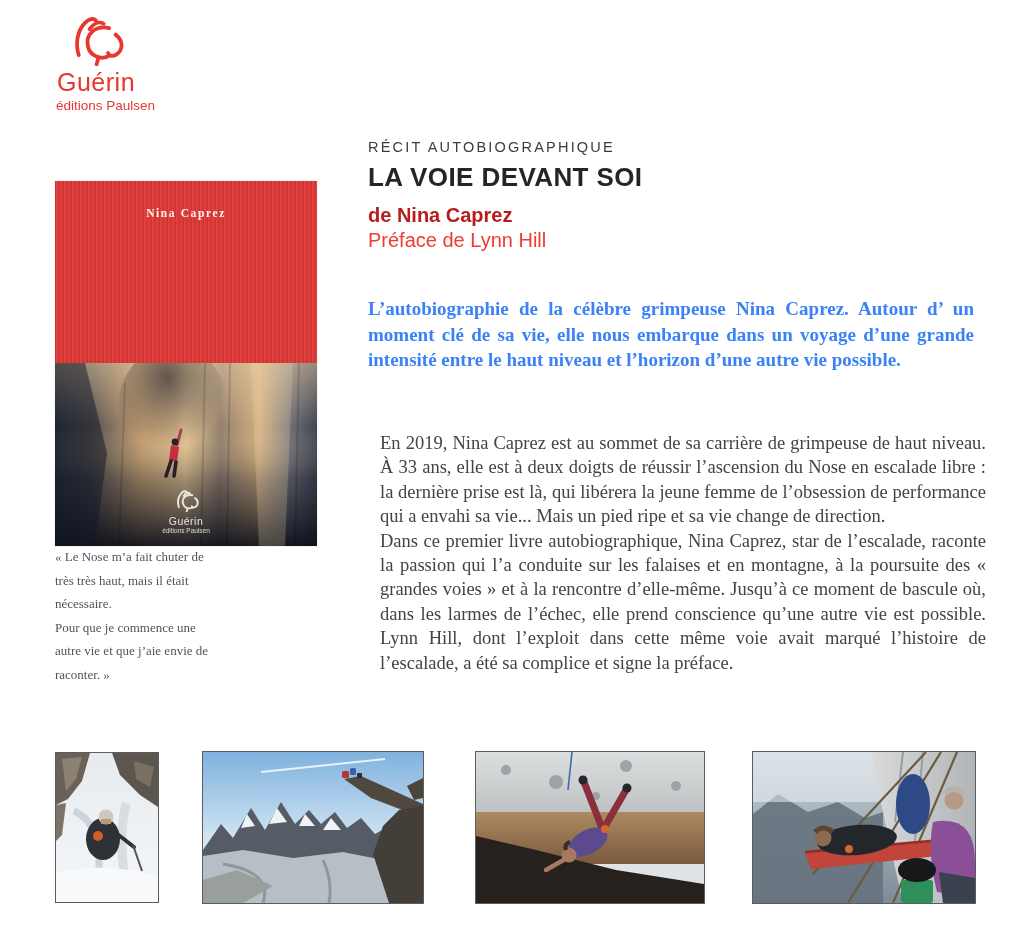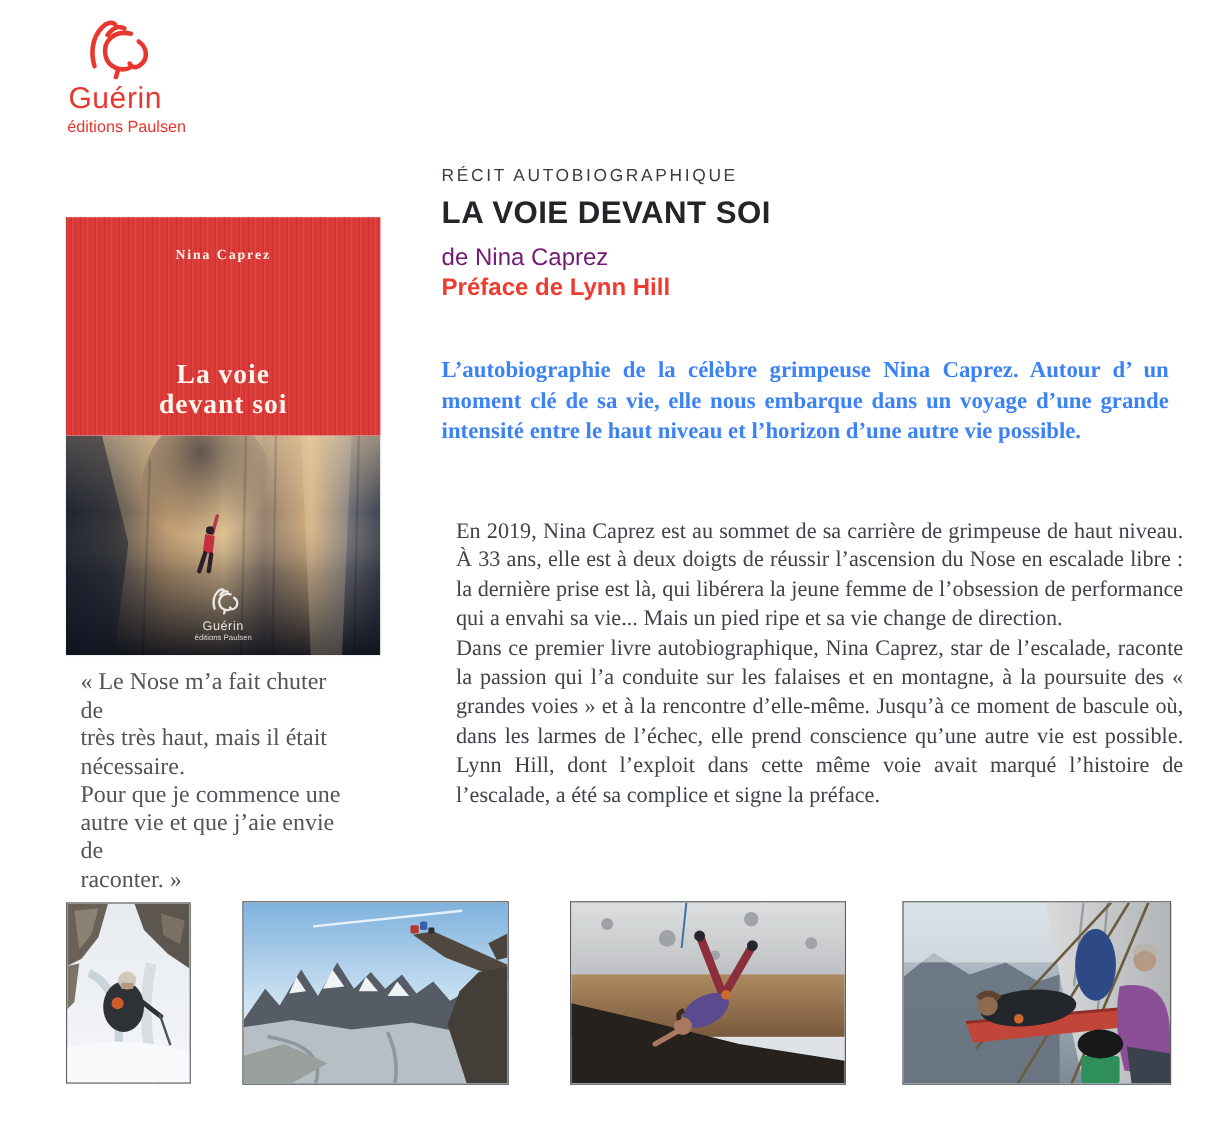--- a/index.html
+++ b/index.html
@@ -30,33 +30,33 @@
     color:#fdf6ee;font-weight:bold;font-size:23px;line-height:25px;letter-spacing:.8px;
     white-space:pre-line;}
   .cover-photo{position:absolute;left:0;top:182px;width:262px;height:183px;overflow:hidden;}
   .cover-photo svg{display:block;}
   .cover-imprint{position:absolute;left:0;top:308px;width:100%;text-align:center;color:#f3efe8;}
   .cover-imprint .imp-ibex{width:30px;height:23px;color:#f3efe8;opacity:.95;}
   .imp-name{font-family:"Liberation Sans",sans-serif;font-size:10.5px;letter-spacing:.5px;opacity:.95;line-height:11px;}
   .imp-tagline{font-family:"Liberation Sans",sans-serif;font-size:6.5px;opacity:.85;line-height:8px;}
 
   
-  .quote{left:55px;top:545px;width:222px;font-size:20px;line-height:23.5px;
-    color:#515559;white-space:pre-line;margin:12px;}
+  .quote{left:55px;top:545px;width:222px;font-size:13px;line-height:23.5px;
+    color:#515559;white-space:pre-line;margin:0;}
 
   
   .col{left:368px;width:606px;}
   .eyebrow{top:139px;font-family:"Liberation Sans",sans-serif;font-size:14.5px;
     letter-spacing:2.2px;color:#3a3d3f;}
   .book-title{top:162px;margin:0;font-family:"Liberation Sans",sans-serif;
     font-size:26px;font-weight:bold;letter-spacing:.4px;color:#232629;}
   .author-line{top:204px;font-family:"Liberation Sans",sans-serif;
-    font-size:20px;font-weight:normal;color:#701a75;}
+    font-size:20px;font-weight:bold;color:#b91c1c;}
   .preface-line{top:229px;font-family:"Liberation Sans",sans-serif;
-    font-size:20px;font-weight:bold;color:#ef3b30;}
+    font-size:20px;font-weight:normal;color:#ef3b30;}
   .intro{top:296px;margin:0;font-weight:bold;font-size:19px;line-height:25.6px;
     text-align:justify;color:#3b82f6;}
   .bodytext{top:419px;margin:12px;font-size:18.5px;line-height:24.4px;
     text-align:justify;color:#3f4449;}
   .bodytext p{margin:0;}
 
   
   .photo{border:1px solid #595d60;box-sizing:border-box;overflow:hidden;background:#dfe3e6;}
   .photo svg{display:block;}
   .ph1{left:55px;top:752px;width:104px;height:151px;}
@@ -75,22 +75,20 @@
     <path d="M98,38 C112,48 113,66 99,75 C93,79 87,78 84,72"></path>
     <path d="M66,82 L63,93"></path>
   </svg>
   <div class="pub-name">Guérin</div>
   <div class="pub-tagline">éditions Paulsen</div>
 </header>
 
 <div class="abs cover">
   <div class="cover-red">
     <div class="cover-author">Nina Caprez</div>
-    <div class="cover-title">La voie
-devant soi</div>
   </div>
   <div class="cover-photo">
     <svg width="262" height="183" viewBox="0 0 262 183" preserveAspectRatio="none">
       <defs>
         <linearGradient id="cw" x1="0" y1="0" x2="1" y2="0">
           <stop offset="0" stop-color="#2c3240"></stop>
             <stop offset=".14" stop-color="#55504e"></stop>
           <stop offset=".33" stop-color="#c49e72"></stop>
             <stop offset=".5" stop-color="#e6c695"></stop>
           <stop offset=".63" stop-color="#93806f"></stop>

